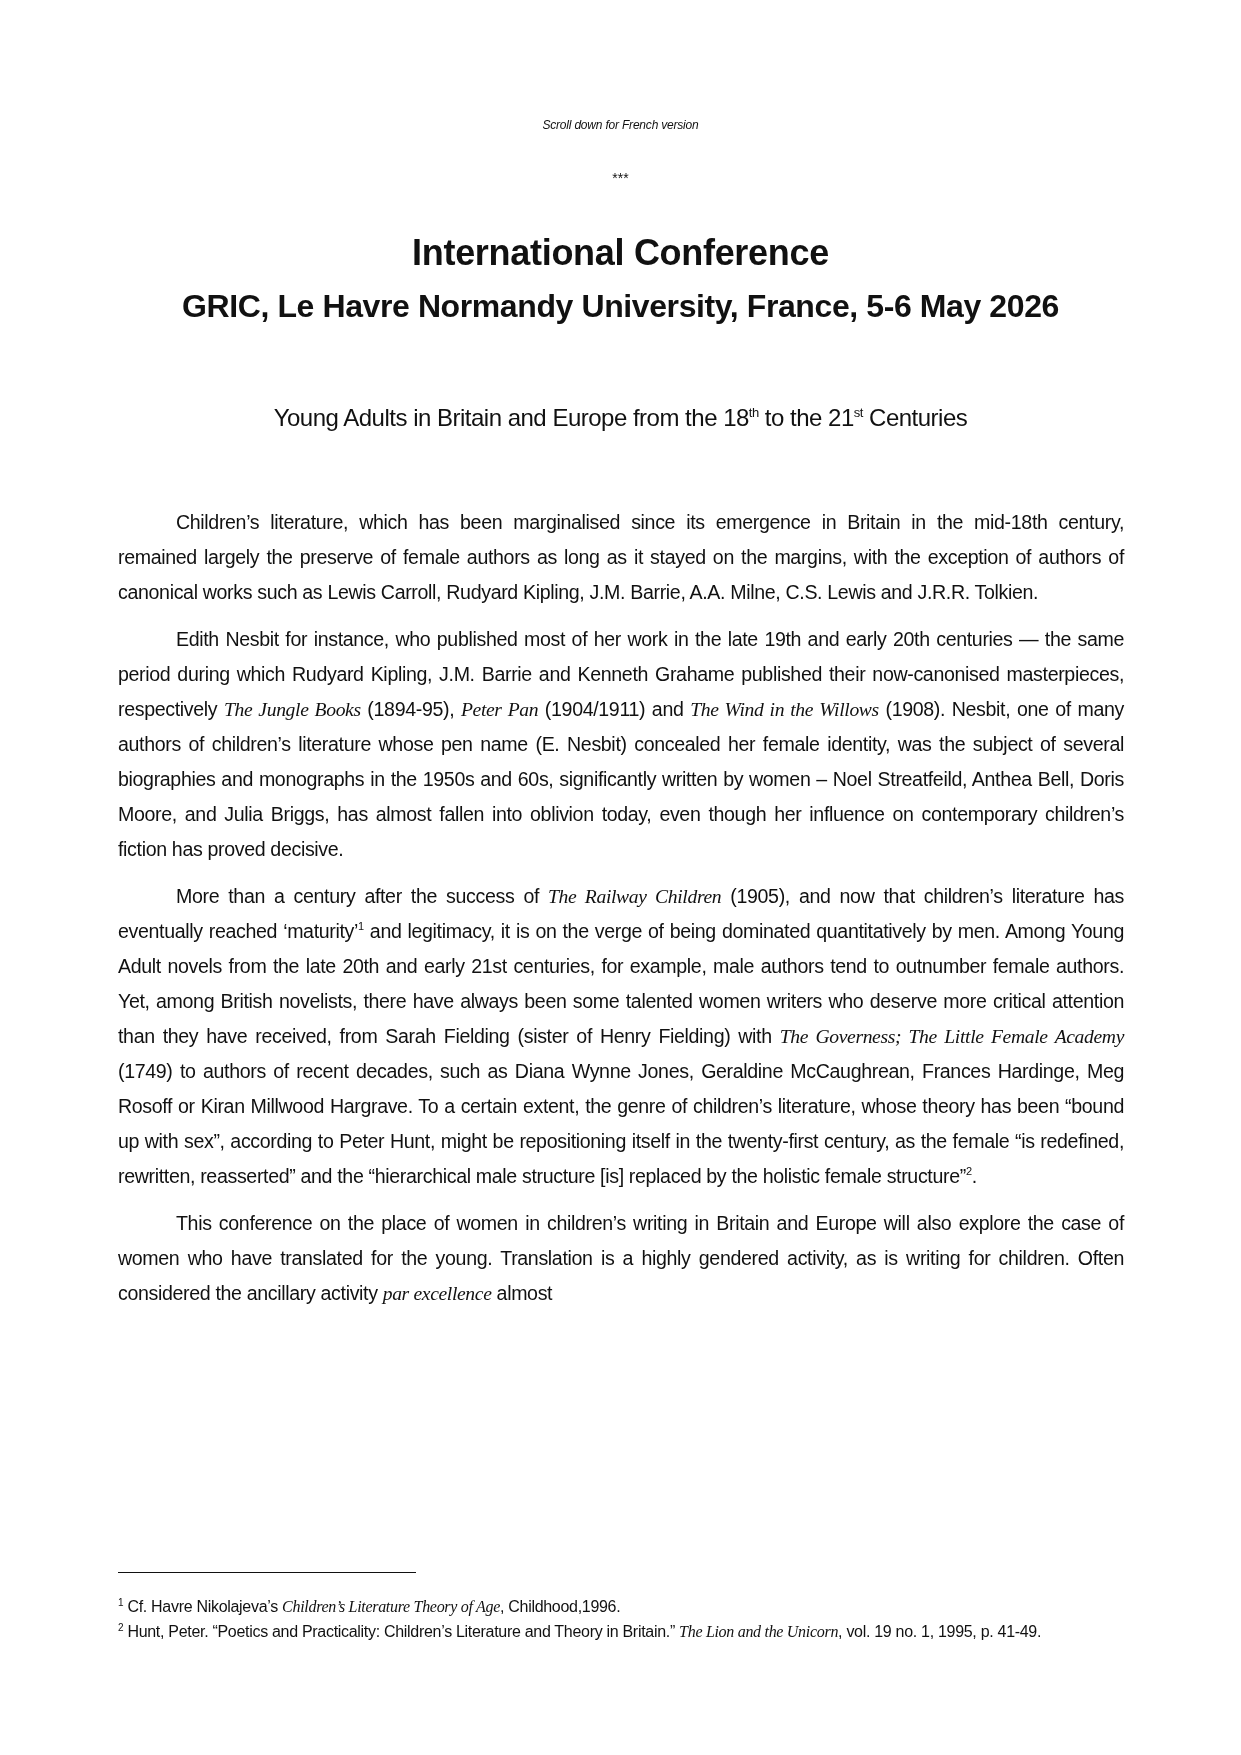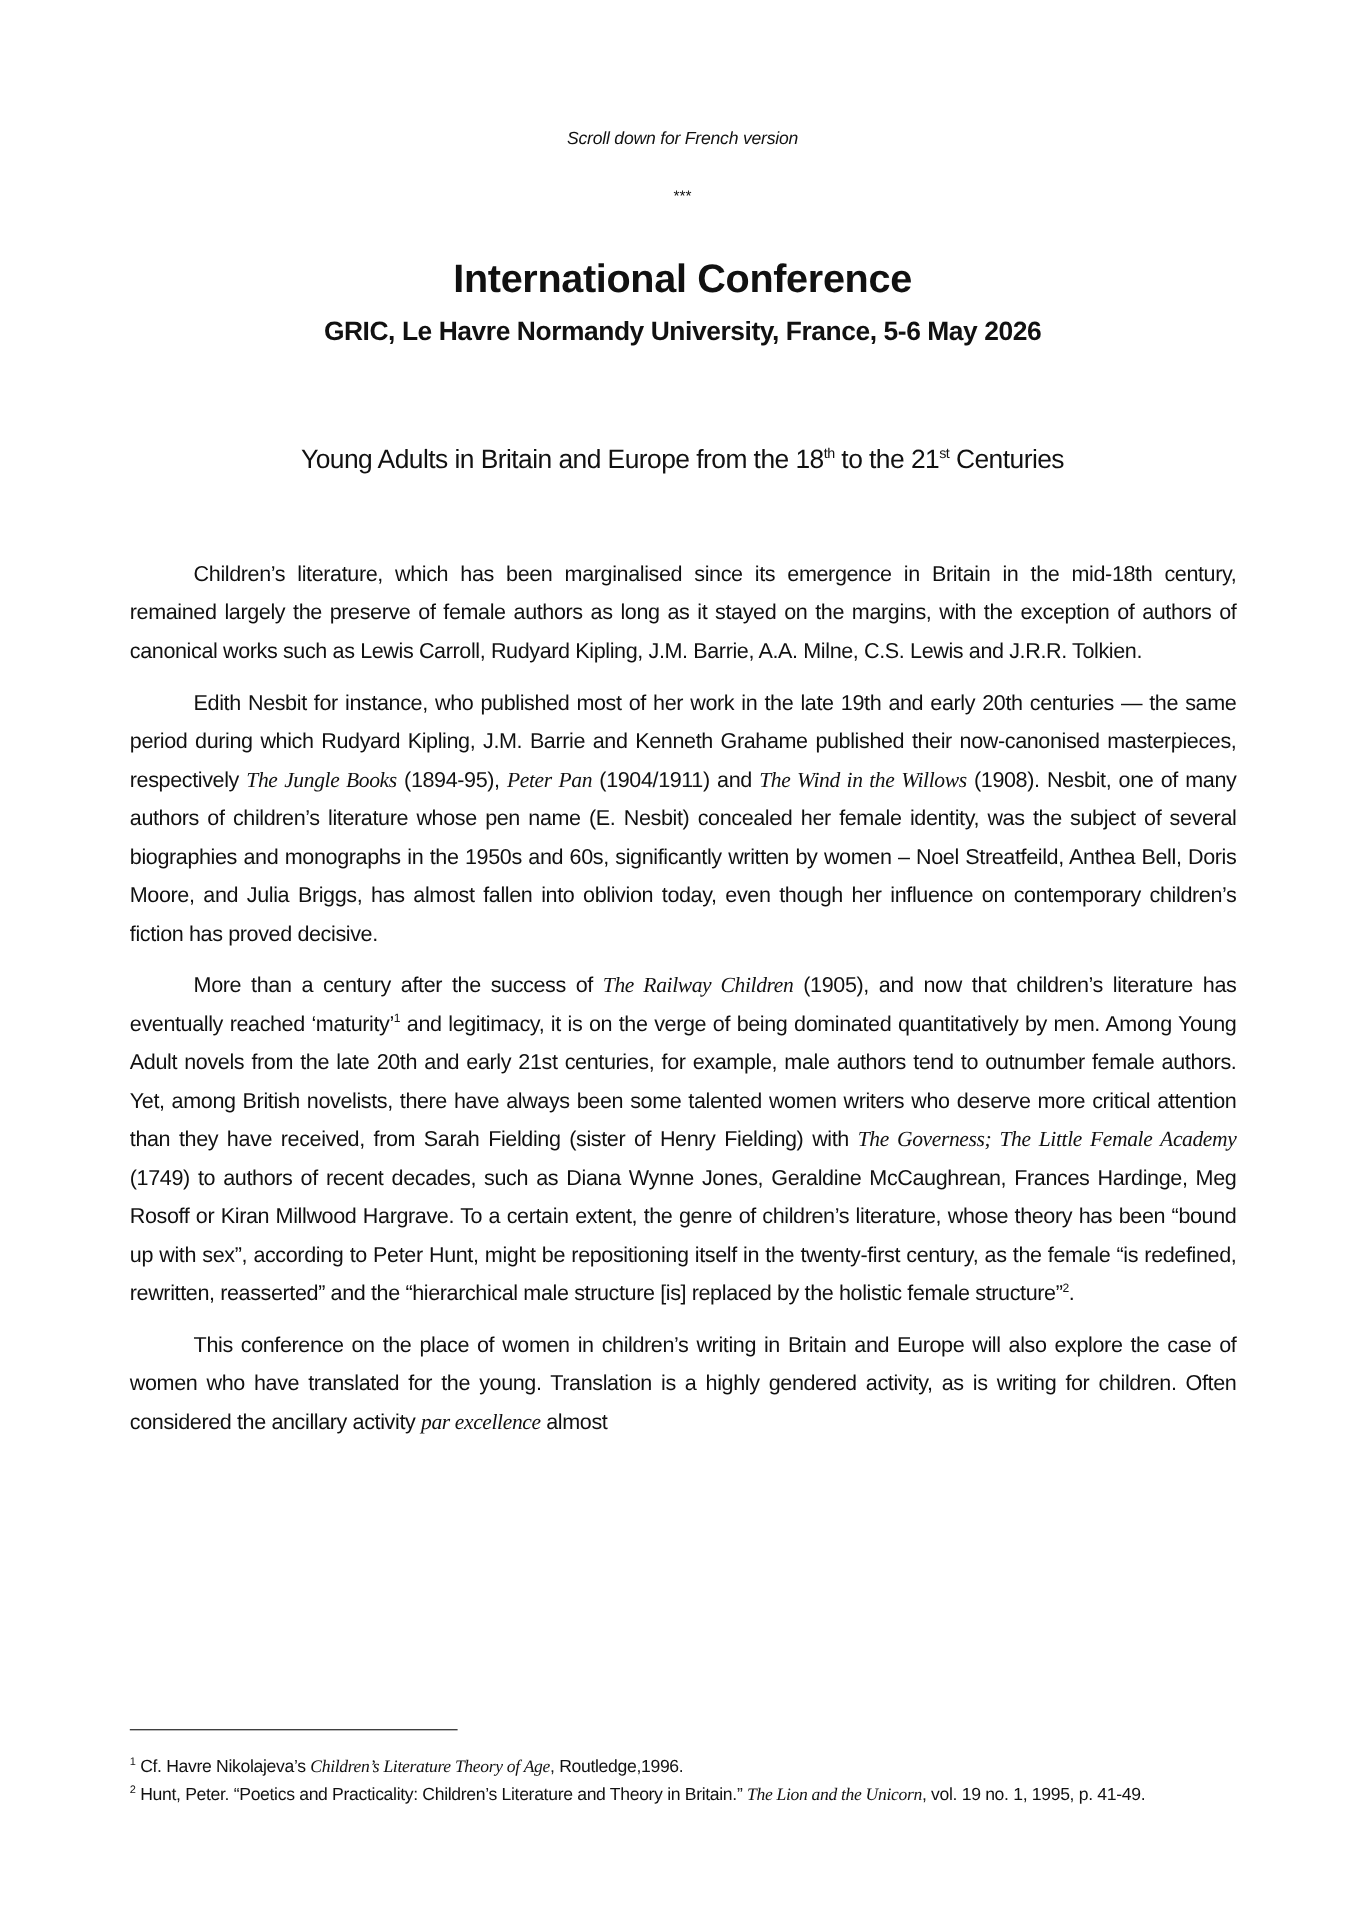--- a/index.html
+++ b/index.html
@@ -20,21 +20,21 @@
       left: 0; top: 0;
       width: 1241px;
       height: 1755px;
     }
     .scroll-note {
       position: absolute;
       top: 118px;
       left: 0; width: 1241px;
       text-align: center;
       font-style: italic;
-      font-size: 16px;
+      font-size: 12px;
       letter-spacing: -0.2px;
     }
     .separator {
       position: absolute;
       top: 170px;
       left: 0; width: 1241px;
       text-align: center;
       font-size: 14px;
     }
     .conf-title {
@@ -45,21 +45,21 @@
       font-weight: bold;
       font-size: 36px;
       letter-spacing: -0.3px;
     }
     .conf-place {
       position: absolute;
       top: 288px;
       left: 0; width: 1241px;
       text-align: center;
       font-weight: bold;
-      font-size: 24px;
+      font-size: 32px;
       letter-spacing: -0.4px;
     }
     .conf-theme {
       position: absolute;
       top: 356px;
       left: 110px; width: 1021px;
       text-align: center;
       font-size: 24px;
       line-height: 41px;
       letter-spacing: -0.5px;
@@ -126,17 +126,17 @@
     <p><span>Edith Nesbit for instance, who published most of her work in the late 19th and early 20th centuries — the same period during which Rudyard Kipling, J.M. Barrie and Kenneth Grahame published their now-canonised masterpieces, respectively </span><i>The Jungle Books</i><span> (1894-95), </span><i>Peter Pan</i><span> (1904/1911) and </span><i>The Wind in the Willows</i><span> (1908). Nesbit, one of many authors of children’s literature whose pen name (E. Nesbit) concealed her female identity, was the subject of several biographies and monographs in the 1950s and 60s, significantly written by women – Noel Streatfeild, Anthea Bell, Doris Moore, and Julia Briggs, has almost fallen into oblivion today, even though her influence on contemporary children’s fiction has proved decisive.</span></p>
 
     <p><span>More than a century after the success of </span><i>The Railway Children</i><span> (1905), and now that children’s literature has eventually reached ‘maturity’</span><sup>1</sup><span> and legitimacy, it is on the verge of being dominated quantitatively by men. Among Young Adult novels from the late 20th and early 21st centuries, for example, male authors tend to outnumber female authors. Yet, among British novelists, there have always been some talented women writers who deserve more critical attention than they have received, from Sarah Fielding (sister of Henry Fielding) with </span><i>The Governess; The Little Female Academy</i><span> (1749) to authors of recent decades, such as Diana Wynne Jones, Geraldine McCaughrean, Frances Hardinge, Meg Rosoff or Kiran Millwood Hargrave. To a certain extent, the genre of children’s literature, whose theory has been “bound up with sex”, according to Peter Hunt, might be repositioning itself in the twenty-first century, as the female “is redefined, rewritten, reasserted” and the “hierarchical male structure [is] replaced by the holistic female structure”</span><sup>2</sup><span>.</span></p>
 
     <p><span>This conference on the place of women in children’s writing in Britain and Europe will also explore the case of women who have translated for the young. Translation is a highly gendered activity, as is writing for children. Often considered the ancillary activity </span><i>par excellence</i><span> almost</span></p>
   </div>
 
   <div class="fn-rule"></div>
 
   <div class="footnotes">
-    <p><sup>1</sup><span> Cf. Havre Nikolajeva’s </span><i>Children’s Literature Theory of Age</i><span>, Routledge,1996.</span></p>
+    <p><sup>1</sup><span> Cf. Havre Nikolajeva’s </span><i>Children’s Literature Theory of Age</i><span>, Childhood,1996.</span></p>
     <p><sup>2</sup><span> Hunt, Peter. “Poetics and Practicality: Children’s Literature and Theory in Britain.” </span><i>The Lion and the Unicorn</i><span>, vol. 19 no. 1, 1995, p. 41-49.</span></p>
   </div>
 
 </div>
 
 </body></html>

